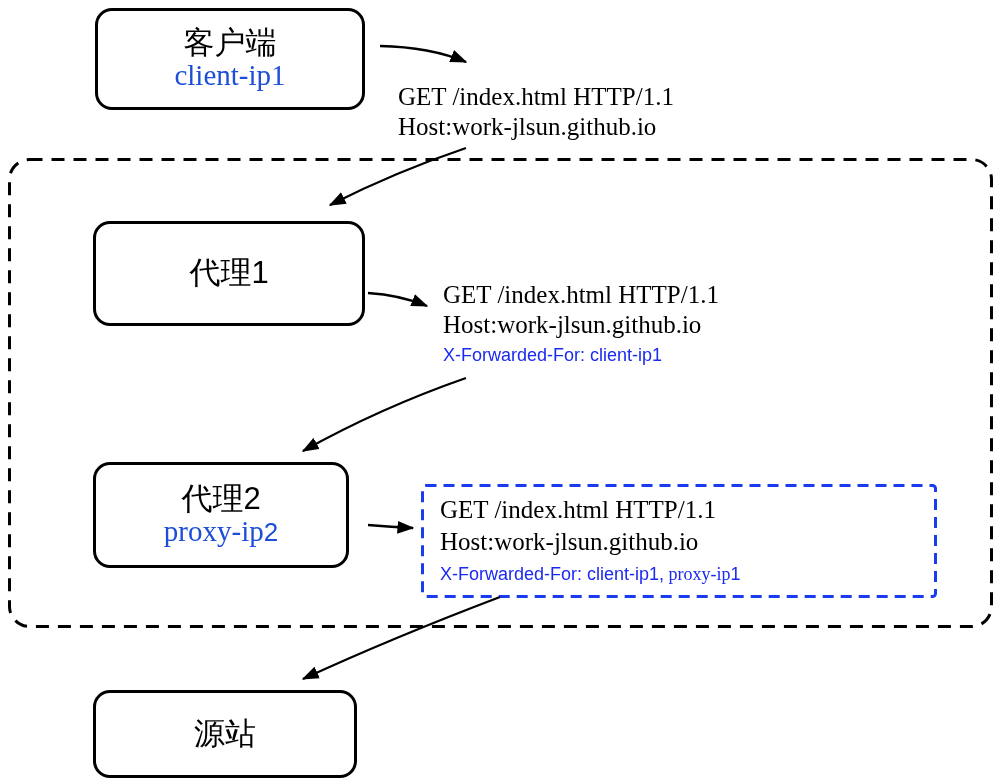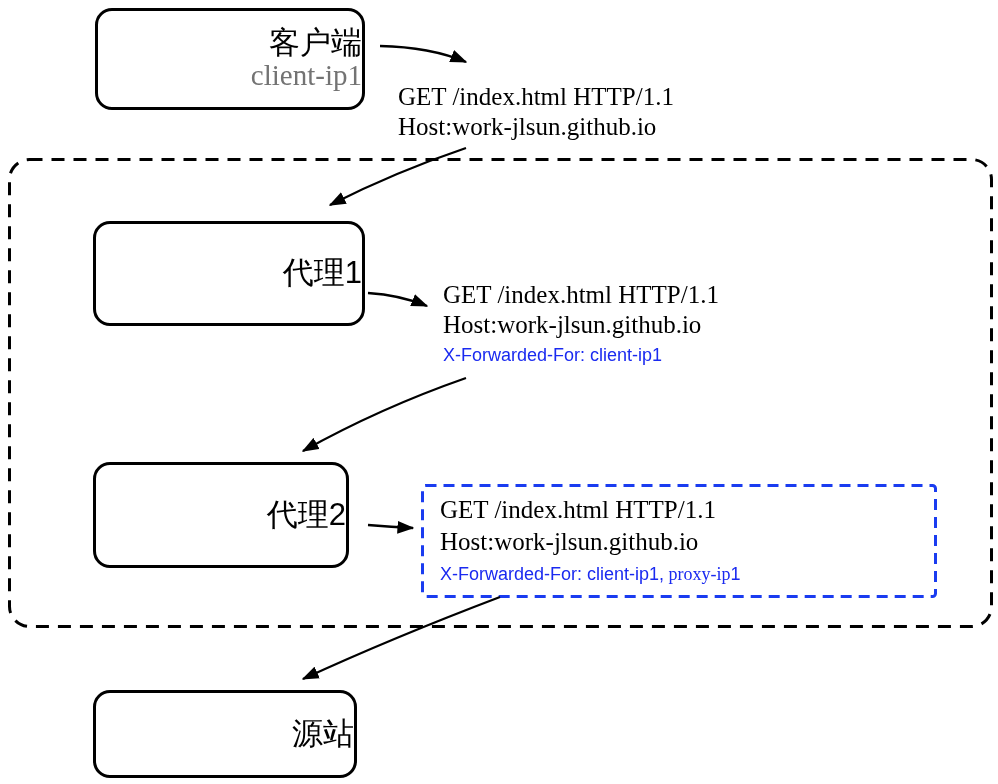--- a/index.html
+++ b/index.html
@@ -17,40 +17,40 @@
     width: 998px; height: 784px;
     z-index: 1;
   }
   .node {
     position: absolute;
     background: #ffffff;
     border: 3px solid #000000;
     border-radius: 17px;
     display: flex;
     flex-direction: column;
-    align-items: flex-end;
+    align-items: center;
     justify-content: center;
     z-index: 2;
     box-sizing: border-box;
   }
   .node-client { left: 95px; top: 8px;  width: 270px; height: 102px; }
   .node-proxy1 { left: 93px; top: 221px; width: 272px; height: 105px; }
   .node-proxy2 { left: 93px; top: 462px; width: 256px; height: 106px; }
   .node-origin { left: 93px; top: 690px; width: 264px; height: 88px; }
   .node-title {
     font-family: "Liberation Sans", "DejaVu Sans", sans-serif;
     font-size: 31px;
     line-height: 1.12;
     color: #000000;
   }
   .node-subtitle {
     font-family: "Liberation Serif", "DejaVu Serif", serif;
     font-size: 29px;
     line-height: 1.1;
-    color: #737373;
+    color: #1d4ed8;
   }
   .digit-sans {
     font-family: "Liberation Sans", "DejaVu Sans", sans-serif;
     font-size: 26px;
   }
   .req-text {
     position: absolute;
     z-index: 2;
     font-size: 25px;
     line-height: 30px;
@@ -98,20 +98,21 @@
     <div class="node-title">客户端</div>
     <div class="node-subtitle">client-ip1</div>
   </div>
 
   <div class="node node-proxy1">
     <div class="node-title">代理1</div>
   </div>
 
   <div class="node node-proxy2">
     <div class="node-title">代理2</div>
+    <div class="node-subtitle"><span>proxy-ip</span><span class="digit-sans">2</span></div>
   </div>
 
   <div class="node node-origin">
     <div class="node-title">源站</div>
   </div>
 
   <div class="req-text req-1">
     <div>GET /index.html HTTP/1.1</div>
     <div>Host:work-jlsun.github.io</div>
   </div>

